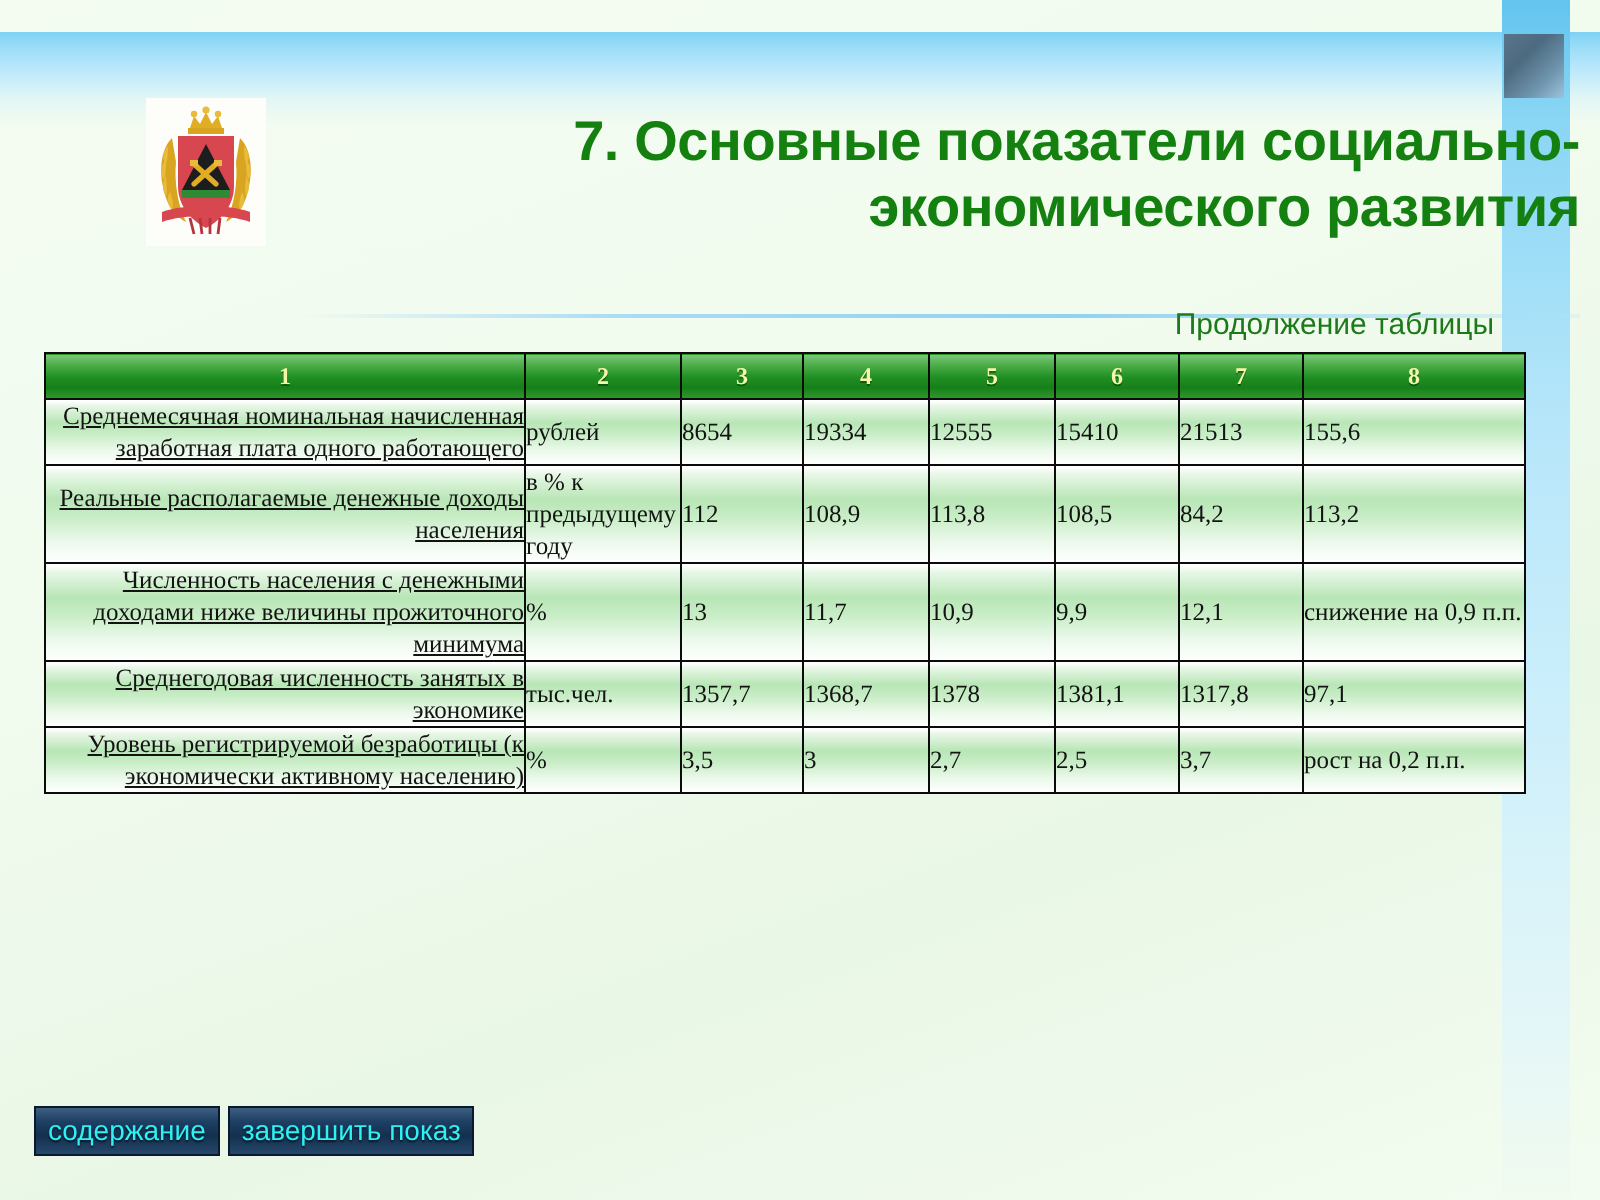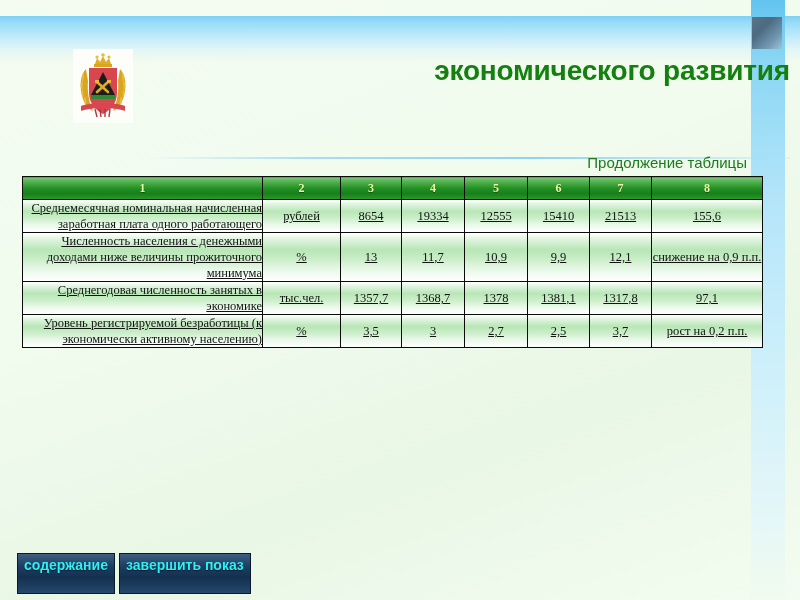--- a/index.html
+++ b/index.html
@@ -133,23 +133,22 @@
     font-size: 12.5px;
     color: #131313;
     line-height: 1.28;
   }
   td.label {
     text-align: right;
     padding: 4px 5px 4px 7px;
     text-decoration: underline;
   }
   td.unit, td.num {
-    text-align: center;
+    text-align: left;
     padding: 3px 2px;
-    text-decoration: underline;
   }
 
   
   col.c1 { width: 240px; }
   col.c2 { width: 78px; }
   col.c3 { width: 61px; }
   col.c4 { width: 63px; }
   col.c5 { width: 63px; }
   col.c6 { width: 62px; }
   col.c7 { width: 62px; }
@@ -161,23 +160,23 @@
     left: 17px;
     top: 553px;
     display: flex;
     gap: 4px;
   }
   .navbtn {
     background: linear-gradient(to bottom, #3e5f80 0%, #1d3f63 30%, #14304f 60%, #26486b 100%);
     border: 1px solid #0a1a2c;
     color: #2ff0f5;
     font-family: "Liberation Sans", "DejaVu Sans", sans-serif;
-    font-weight: bold;
+    font-weight: normal;
     font-size: 14px;
-    padding: 3px 6px 20px 6px;
+    padding: 3px 6px 4px 6px;
     line-height: 1.15;
     white-space: nowrap;
     cursor: pointer;
     text-shadow: 0 1px 1px rgba(0,0,0,.6);
   }
 </style>
 </head>
 <body>
 
 <div id="slide">
@@ -219,20 +218,21 @@
       <path d="M34 31 L38 31 L38 34 L34 34 Z" fill="#e8bb3b"></path>
 
       <path d="M18 46 L42 46 L42 50 L18 50 Z" fill="#2e8b34"></path>
 
       <path d="M8 57 C18 53 42 53 52 57 L52 62 C42 58 18 58 8 62 Z" fill="#d8474f"></path>
       <path d="M22 60 L24 68 M27 60 L28 68 M32 60 L32 68 M37 60 L36 68" stroke="#b5353d" stroke-width="1.4"></path>
     </svg>
   </div>
 
   <div id="title">
+    <div>7. Основные показатели социально-</div>
     <div>экономического развития</div>
   </div>
 
   <div id="continued">Продолжение таблицы</div>
 
   <div id="table-wrap">
     <table class="data">
       <colgroup>
         <col class="c1">
           <col class="c2">
@@ -260,20 +260,30 @@
             <td class="label">Среднемесячная номинальная начисленная заработная плата одного работающего</td>
             <td class="unit">рублей</td>
             <td class="num">8654</td>
             <td class="num">19334</td>
             <td class="num">12555</td>
             <td class="num">15410</td>
             <td class="num">21513</td>
             <td class="num">155,6</td>
           </tr>
           <tr>
+            <td class="label">Реальные располагаемые денежные доходы населения</td>
+            <td class="unit">в % к предыдущему году</td>
+            <td class="num">112</td>
+            <td class="num">108,9</td>
+            <td class="num">113,8</td>
+            <td class="num">108,5</td>
+            <td class="num">84,2</td>
+            <td class="num">113,2</td>
+          </tr>
+          <tr>
             <td class="label">Численность населения с денежными доходами ниже величины прожиточного минимума</td>
             <td class="unit">%</td>
             <td class="num">13</td>
             <td class="num">11,7</td>
             <td class="num">10,9</td>
             <td class="num">9,9</td>
             <td class="num">12,1</td>
             <td class="num">снижение на 0,9 п.п.</td>
           </tr>
           <tr>

